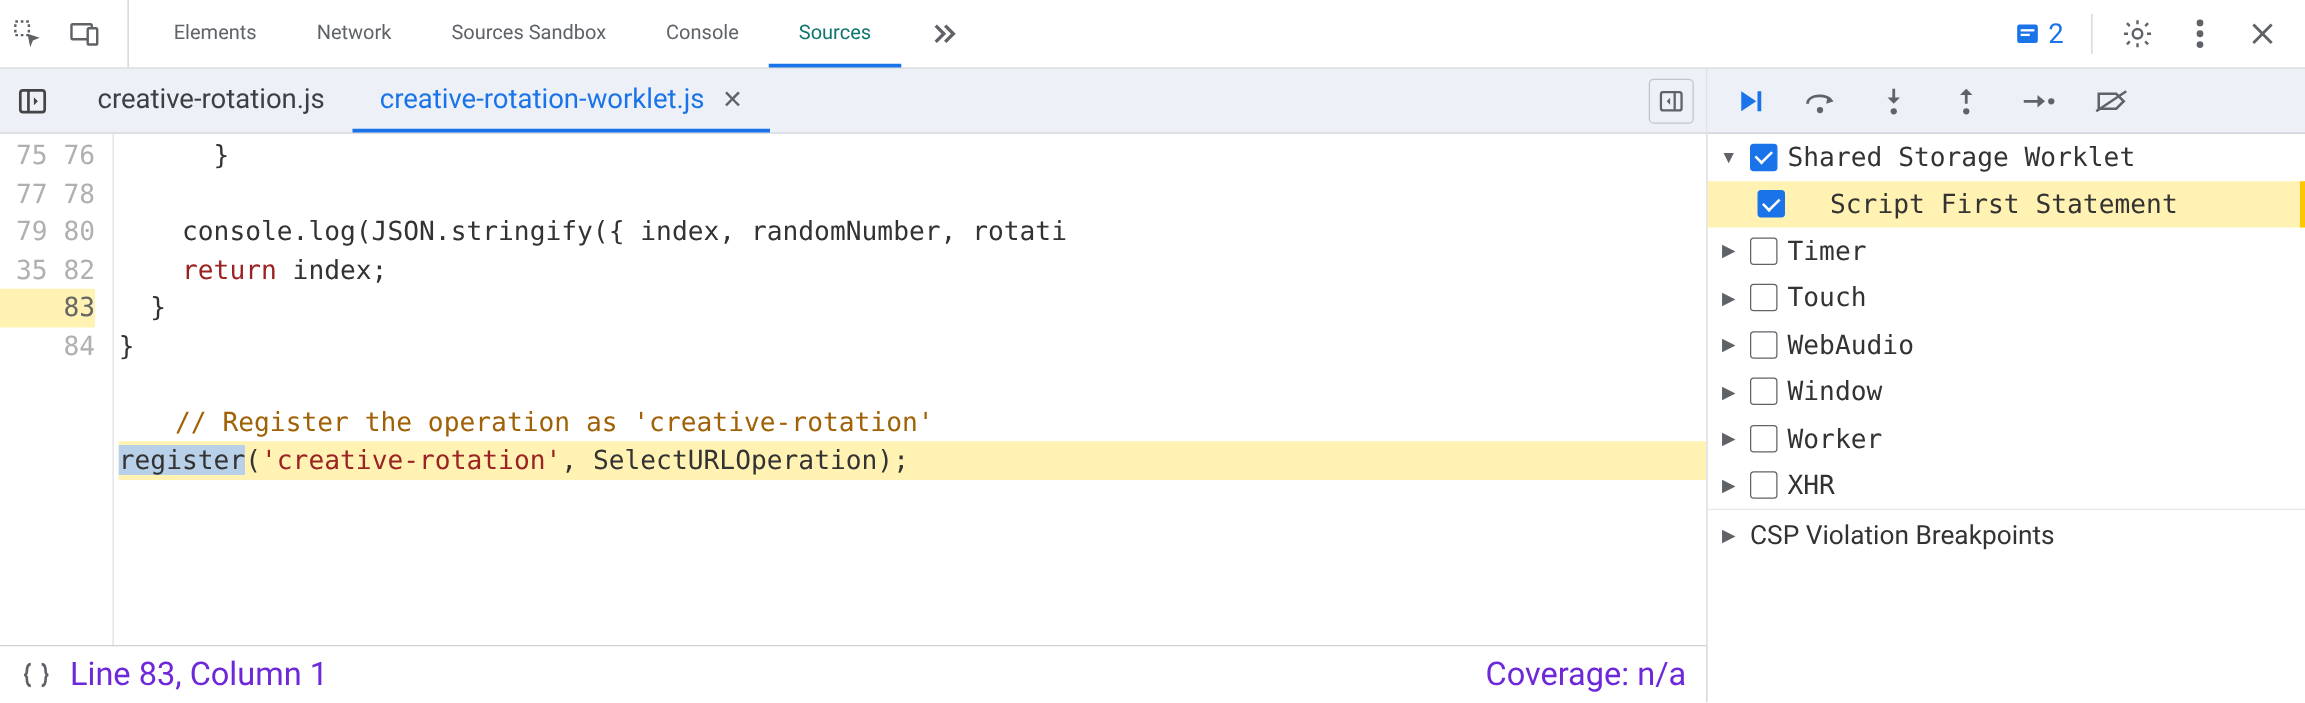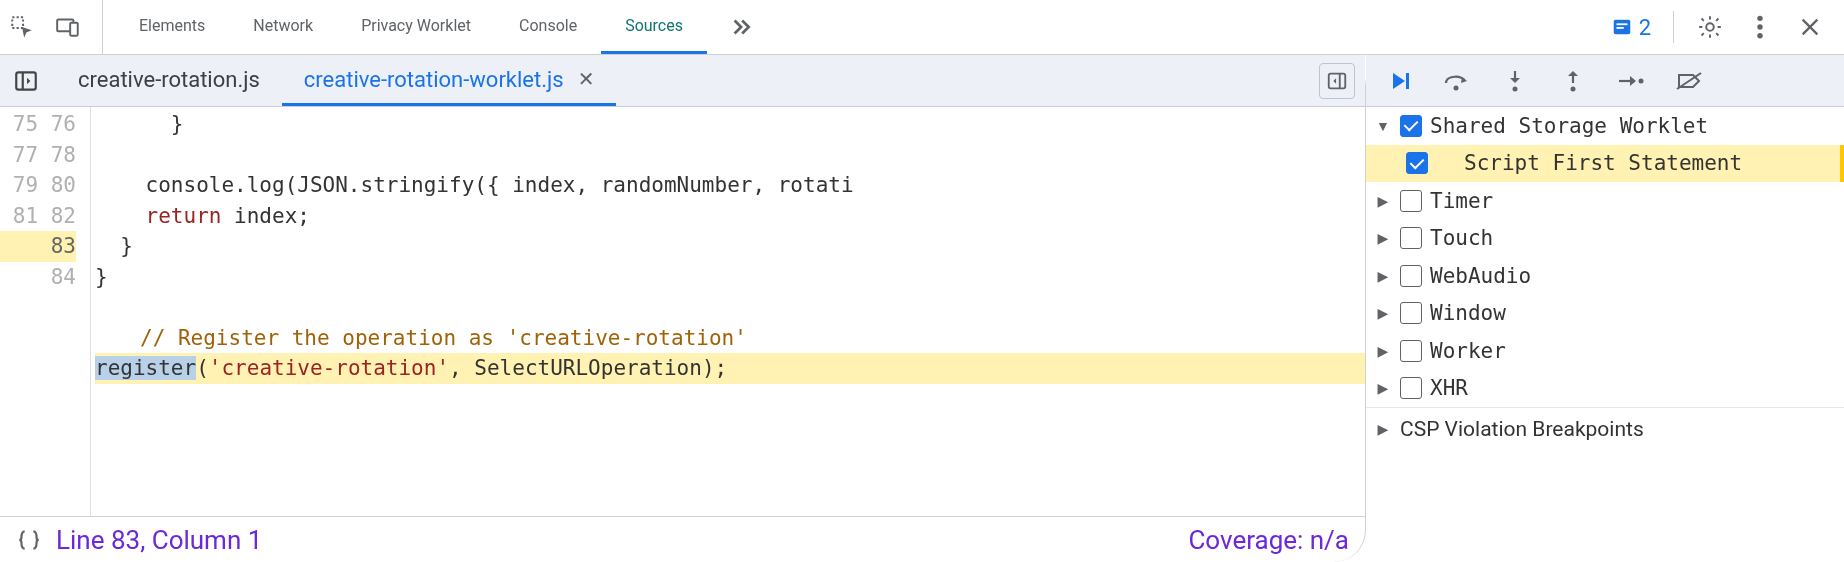--- a/index.html
+++ b/index.html
@@ -14,21 +14,21 @@
 .more-tabs { display: flex; align-items: center; padding: 0 20px; color: #5f6368; cursor: pointer; }
 
 .divider-v { width: 1px; height: 32px; background: #d0d0d0; }
 
 .issues-badge { display: flex; align-items: center; gap: 6px; color: #1a73e8; font-size: 22px; }
 .issues-badge svg { fill: #1a73e8; }
 
 .icon-btn { display: flex; align-items: center; justify-content: center; width: 28px; height: 28px; color: #5f6368; cursor: pointer; }
 
 .main { display: flex; height: calc(100% - 55px); }
-.left-pane { flex: 1; display: flex; flex-direction: column; border-right: 1px solid #d0d0d0; border-radius: 32px; }
+.left-pane { flex: 1; display: flex; flex-direction: column; border-right: 1px solid #d0d0d0; }
 .right-pane { width: 478px; display: flex; flex-direction: column; }
 
 .tabbar { display: flex; align-items: center; height: 52px; background: #edf1f7; border-bottom: 1px solid #c8cdd4; padding: 0 10px; }
 .nav-btn { width: 32px; height: 32px; display: flex; align-items: center; justify-content: center; color: #444; cursor: pointer; margin-right: 14px; }
 .file-tab { display: flex; align-items: center; padding: 0 22px; height: 100%; font-size: 22px; color: #3c4043; cursor: pointer; border-bottom: 3px solid transparent; }
 .file-tab.active { color: #1a73e8; border-bottom-color: #1a73e8; }
 .close-x { margin-left: 14px; font-size: 20px; color: #5f6368; cursor: pointer; }
 .hide-btn { margin-left: auto; width: 36px; height: 36px; display: flex; align-items: center; justify-content: center; border: 1px solid #bfc4cc; border-radius: 4px; color: #5f6368; cursor: pointer; }
 
 .editor { flex: 1; display: flex; font-family: "Menlo", "Monaco", "Consolas", monospace; font-size: 21px; overflow: hidden; background: #fff; }
@@ -76,21 +76,21 @@
     <span class="icon-btn">
       <svg width="26" height="26" viewBox="0 0 24 24" fill="none" stroke="currentColor" stroke-width="1.8">
           <rect x="2" y="5" width="15" height="11" rx="1"></rect>
           <rect x="14" y="8" width="7" height="12" rx="1" fill="#fff"></rect>
         </svg>
     </span>
   </div>
   <div class="toolbar-tabs">
     <div class="toolbar-tab">Elements</div>
     <div class="toolbar-tab">Network</div>
-    <div class="toolbar-tab">Privacy Worklet</div>
+    <div class="toolbar-tab">Sources Sandbox</div>
     <div class="toolbar-tab">Console</div>
     <div class="toolbar-tab active">Sources</div>
     <div class="more-tabs">
       <svg width="26" height="26" viewBox="0 0 24 24" fill="none" stroke="currentColor" stroke-width="2.5">
           <path d="M7 6 L13 12 L7 18"></path>
           <path d="M14 6 L20 12 L14 18"></path>
         </svg>
     </div>
   </div>
   <div class="toolbar-right">
@@ -148,21 +148,21 @@
       </span>
     </div>
 
     <div class="editor">
       <div class="gutter"><span class="ln">75</span>
 <span class="ln">76</span>
 <span class="ln">77</span>
 <span class="ln">78</span>
 <span class="ln">79</span>
 <span class="ln">80</span>
-<span class="ln">81</span>
+<span class="ln">35</span>
 <span class="ln">82</span>
 <span class="ln hl">83</span>
 <span class="ln">84</span></div>
       <div class="code-area"><span class="code-line">      }</span><span class="code-line"> </span><span class="code-line">    console.log(JSON.stringify({ index, randomNumber, rotati</span><span class="code-line">    <span class="tok-kw">return</span> index;</span><span class="code-line">  }</span><span class="code-line">}</span><span class="code-line"> </span><span class="code-line"><span class="tok-comment">// Register the operation as 'creative-rotation'</span></span><span class="code-line hl"><span class="tok-sel">register</span>(<span class="tok-str">'creative-rotation'</span><span>, SelectURLOperation);</span></span><span class="code-line"> </span></div>
     </div>
 
     <div class="statusbar">
       <span class="format-btn">
         <svg width="26" height="26" viewBox="0 0 24 24" fill="none" stroke="currentColor" stroke-width="2">
             <path d="M8 4 C5 4 5 8 5 10 C5 12 3 12 3 12 C3 12 5 12 5 14 C5 16 5 20 8 20"></path>

